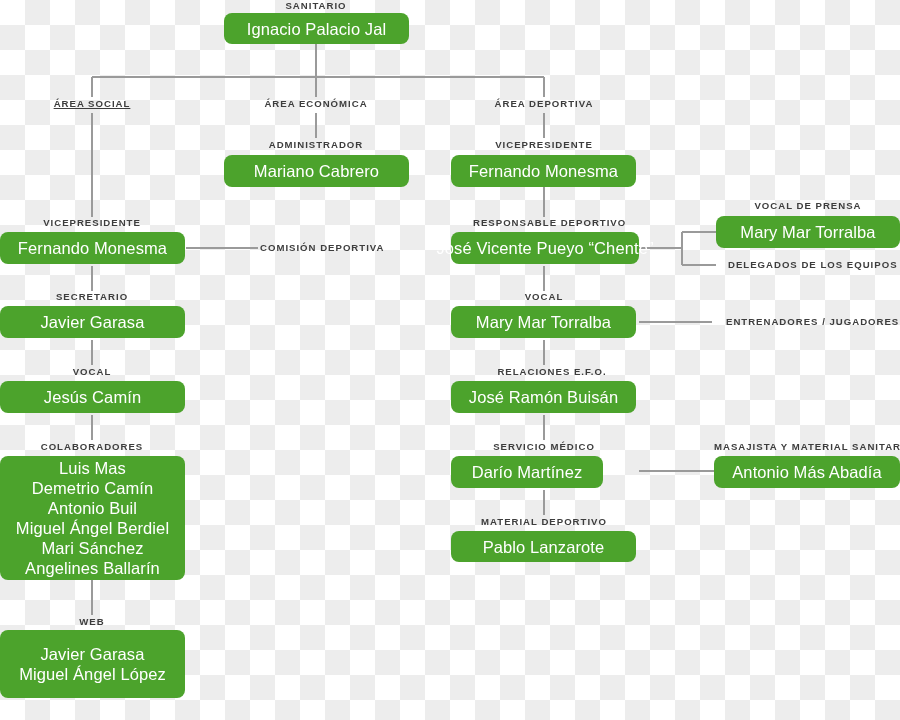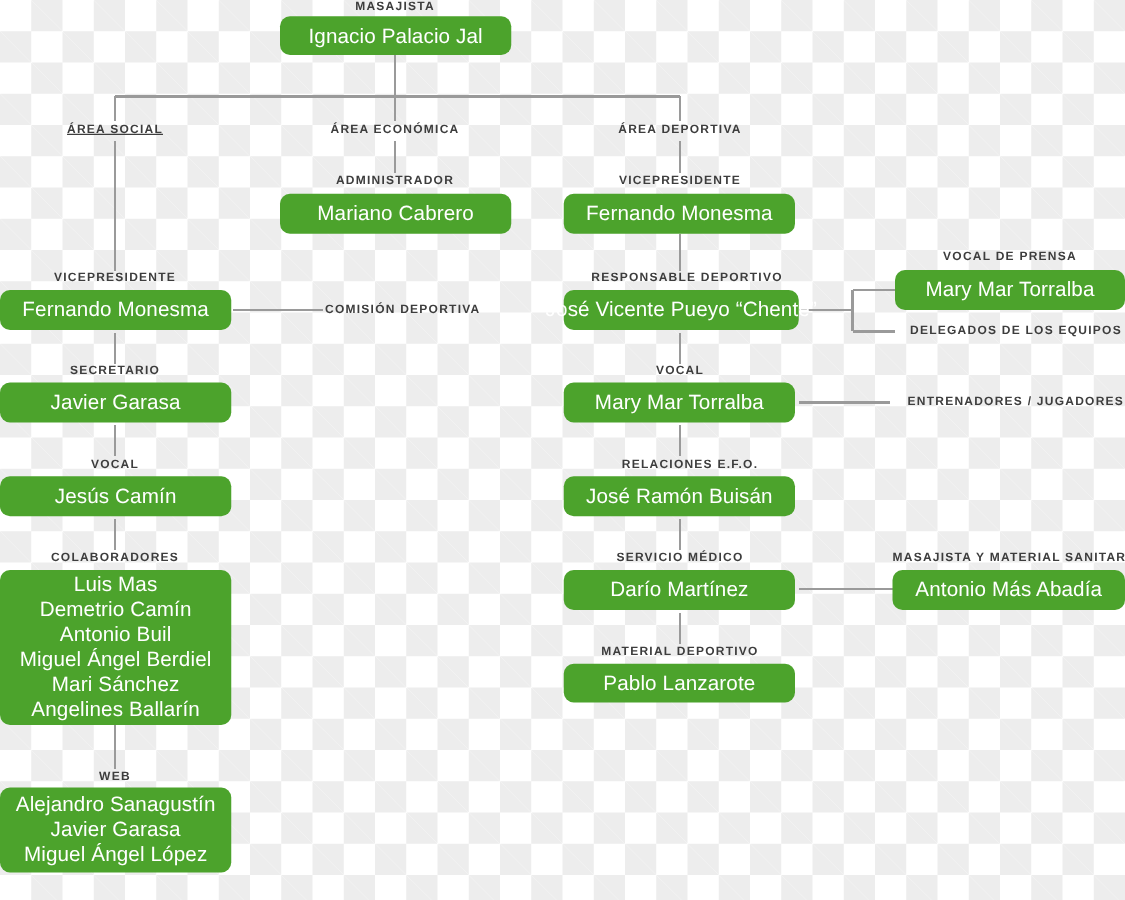--- a/index.html
+++ b/index.html
@@ -101,21 +101,21 @@
       <path d="M 682 232 L 682 265"></path>
       <path d="M 682 232 L 716 232"></path>
       <path d="M 682 265 L 716 265"></path>
 
       <path d="M 639 322 L 712 322"></path>
 
       <path d="M 639 471 L 716 471"></path>
     </g>
   </svg>
 
-  <div class="caption" style="left:266px; top:0px; width:100px;">MASAJISTA</div>
+  <div class="caption" style="left:266px; top:0px; width:100px;">SANITARIO</div>
   <div class="node" style="left:224px; top:13px; width:185px; height:31px;">
     <span class="line">Ignacio Palacio Jal</span>
   </div>
 
   <div class="caption" style="left:42px; top:98px; width:100px;text-decoration:underline;">ÁREA SOCIAL</div>
   <div class="caption" style="left:251px; top:98px; width:130px;">ÁREA ECONÓMICA</div>
   <div class="caption" style="left:479px; top:98px; width:130px;">ÁREA DEPORTIVA</div>
 
   <div class="caption" style="left:256px; top:139px; width:120px;">ADMINISTRADOR</div>
   <div class="node" style="left:224px; top:155px; width:185px; height:32px;">
@@ -172,34 +172,33 @@
   <div class="node" style="left:0px; top:456px; width:185px; height:124px; padding:6px 4px;">
     <span class="line">Luis Mas</span>
     <span class="line">Demetrio Camín</span>
     <span class="line">Antonio Buil</span>
     <span class="line">Miguel Ángel Berdiel</span>
     <span class="line">Mari Sánchez</span>
     <span class="line">Angelines Ballarín</span>
   </div>
 
   <div class="caption" style="left:484px; top:441px; width:120px;">SERVICIO MÉDICO</div>
-  <div class="node" style="left:451px; top:456px; width:185px; height:32px;">
+  <div class="node" style="left:451px; top:456px; width:152px; height:32px;">
     <span class="line">Darío Martínez</span>
   </div>
 
   <div class="caption" style="left:714px; top:441px; width:186px;">MASAJISTA Y MATERIAL SANITARIO</div>
   <div class="node" style="left:714px; top:456px; width:186px; height:32px;">
     <span class="line">Antonio Más Abadía</span>
   </div>
 
   <div class="caption" style="left:479px; top:516px; width:130px;">MATERIAL DEPORTIVO</div>
   <div class="node" style="left:451px; top:531px; width:185px; height:31px;">
     <span class="line">Pablo Lanzarote</span>
   </div>
 
   <div class="caption" style="left:52px; top:616px; width:80px;">WEB</div>
   <div class="node" style="left:0px; top:630px; width:185px; height:68px; padding:5px 4px;">
-    <span class="line">Alejandro Sanagustín</span>
     <span class="line">Javier Garasa</span>
     <span class="line">Miguel Ángel López</span>
   </div>
 
 </div>
 
 </body></html>

